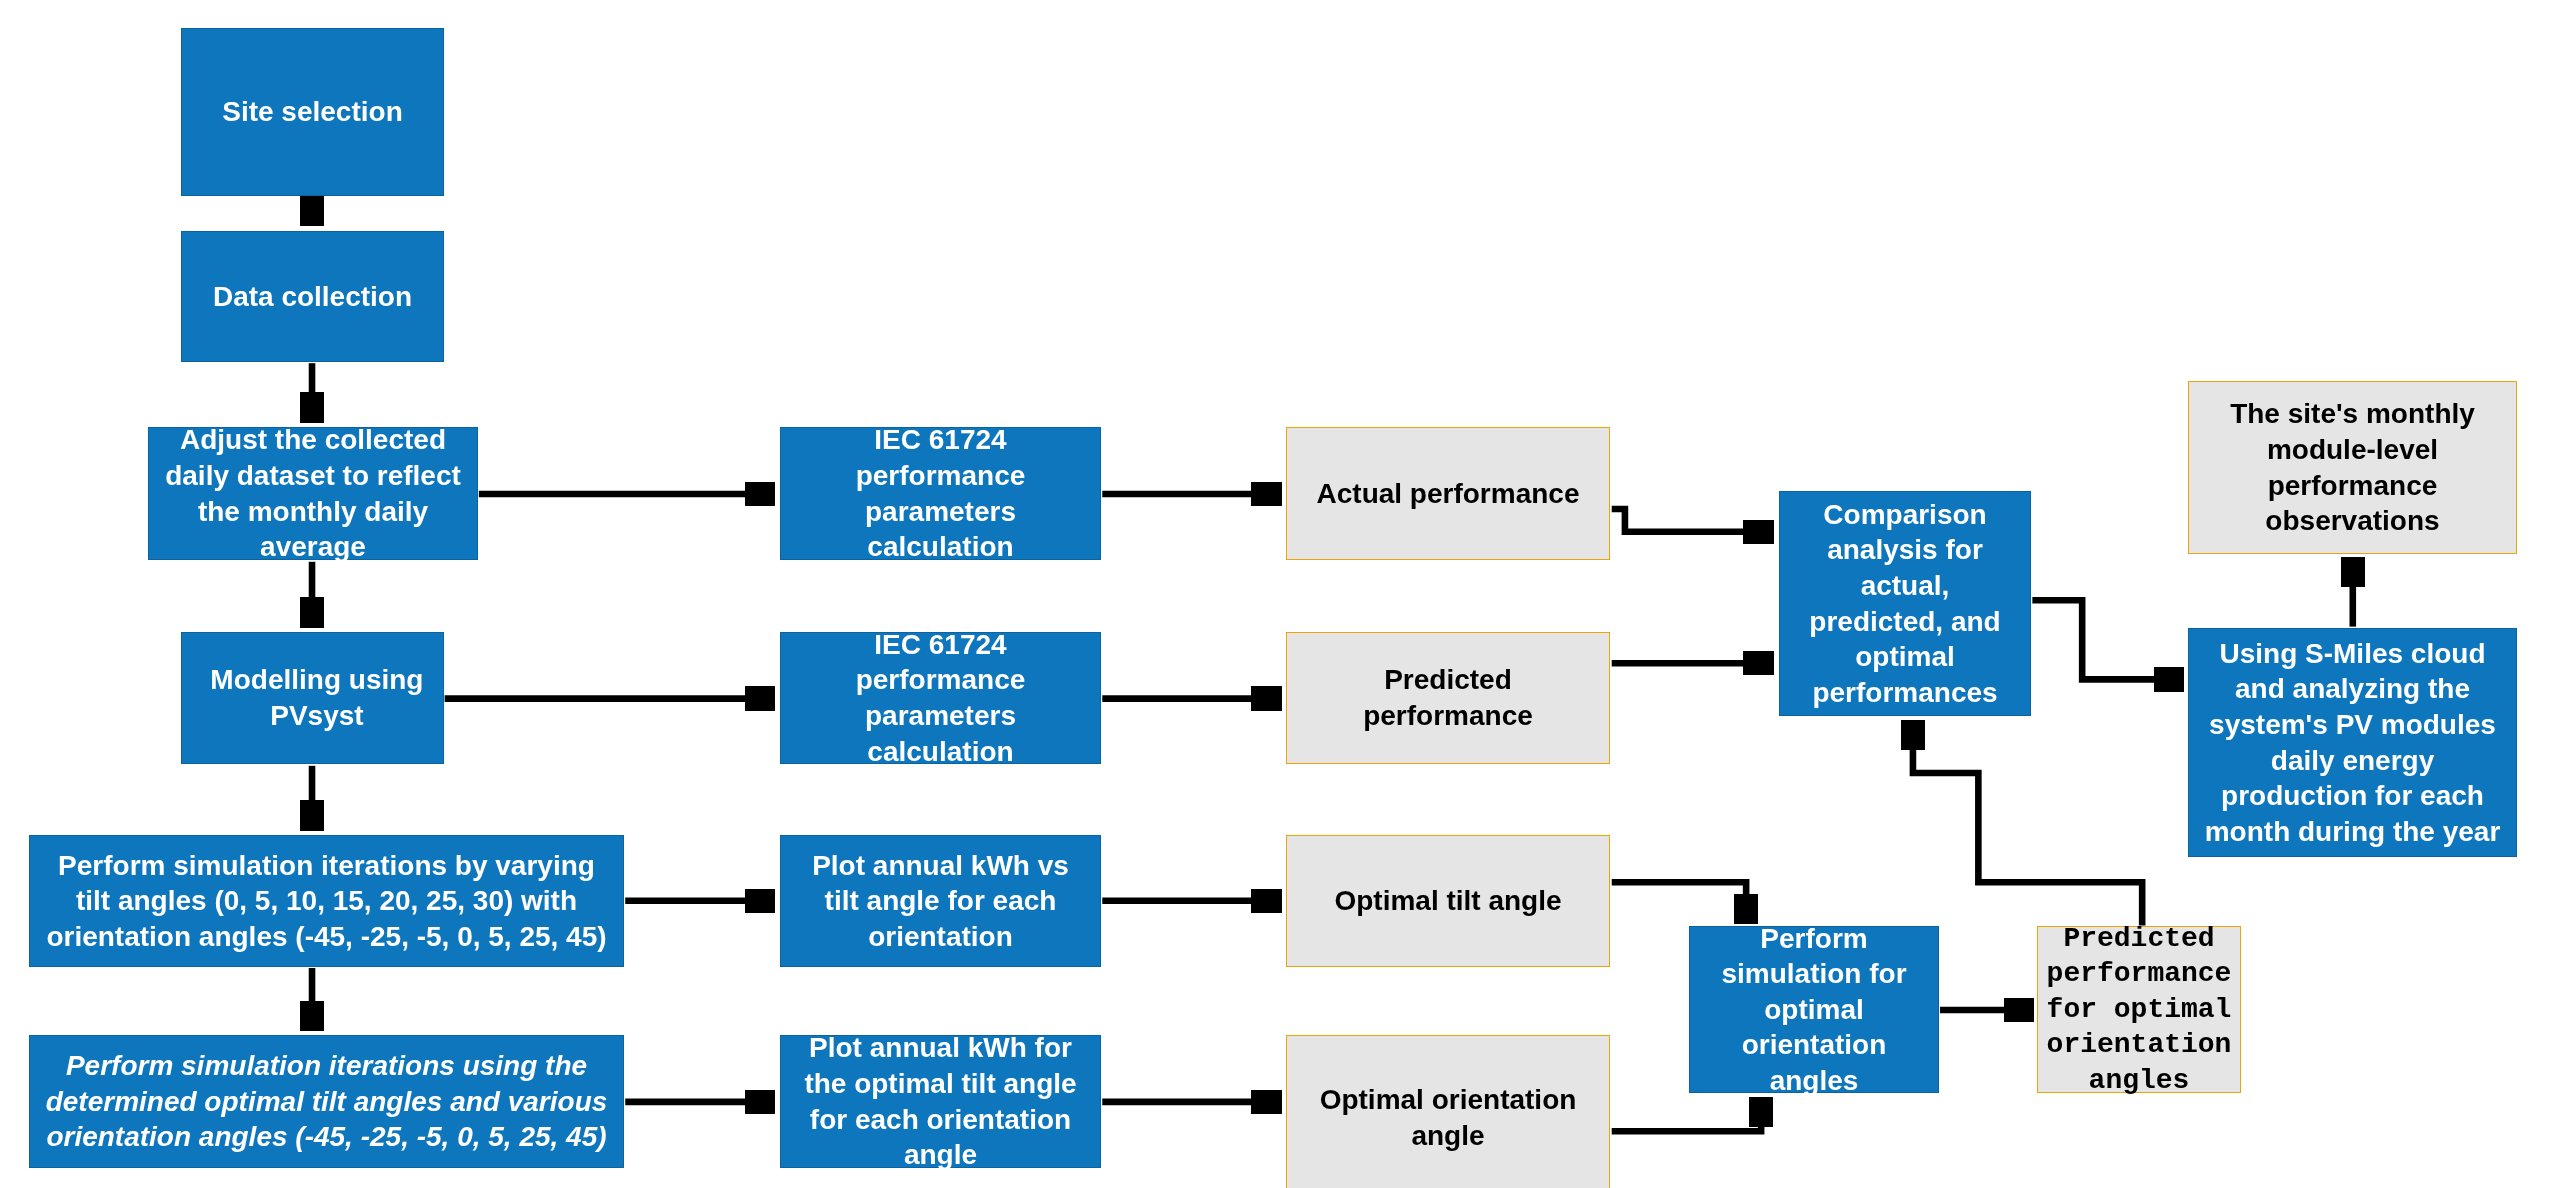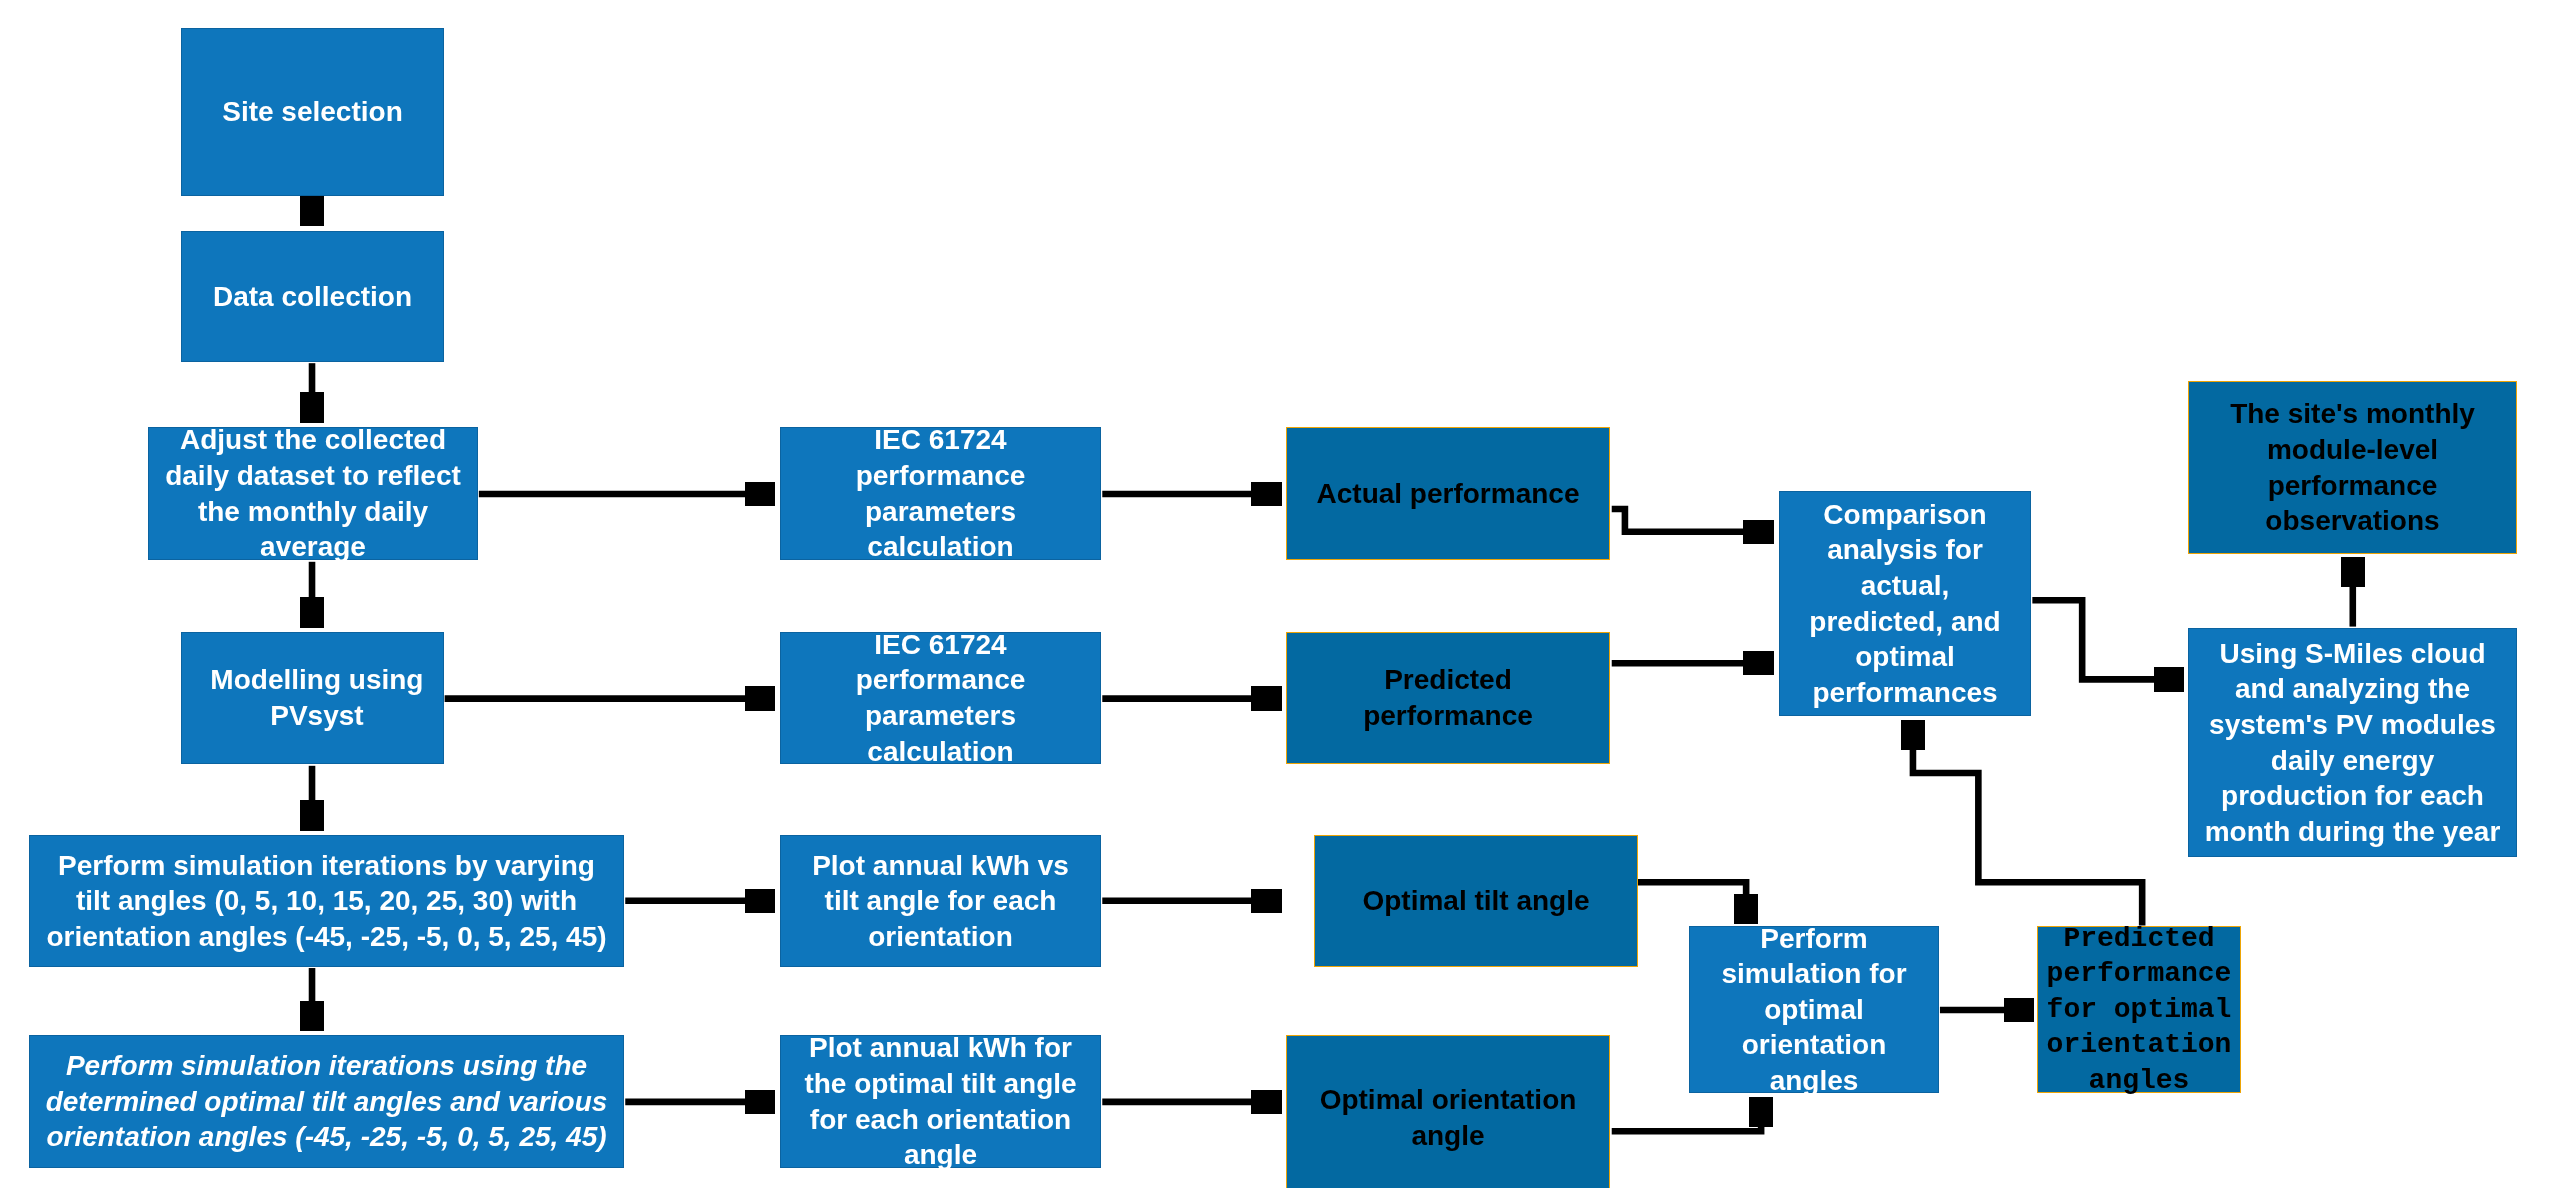--- a/index.html
+++ b/index.html
@@ -37,21 +37,21 @@
     line-height: 1.27;
     padding: 4.8px 13.2px;
     box-sizing: border-box;
   }
   .node.blue {
     background: #0e76bc;
     color: #ffffff;
     border: 1.8px solid #0b63a0;
   }
   .node.orange {
-    background: #0369a1;
+    background: #e5e5e5;
     color: #000000;
     border: 1.8px solid #eda406;
   }
 </style>
 </head>
 <body>
 
 <div class="canvas">
 
   <svg class="connectors" viewBox="0 0 4293 1981" xmlns="http://www.w3.org/2000/svg">
@@ -124,21 +124,21 @@
   </div>
 
   <div class="node orange" style="left:1286px; top:427px; width:324px; height:133px;">
     <span>Actual performance</span>
   </div>
 
   <div class="node orange" style="left:1286px; top:632px; width:324px; height:132px;">
     <span>Predicted performance</span>
   </div>
 
-  <div class="node orange" style="left:1286px; top:835px; width:324px; height:132px;margin-left:28px;">
+  <div class="node orange" style="left:1286px; top:835px; width:324px; height:132px;">
     <span>Optimal tilt angle</span>
   </div>
 
   <div class="node orange" style="left:1286px; top:1035px; width:324px; height:165px;text-align:center;">
     <span>Optimal orientation angle</span>
   </div>
 
   <div class="node blue" style="left:1779px; top:491px; width:252px; height:225px;">
     <span>Comparison analysis for actual, predicted, and optimal performances</span>
   </div>

